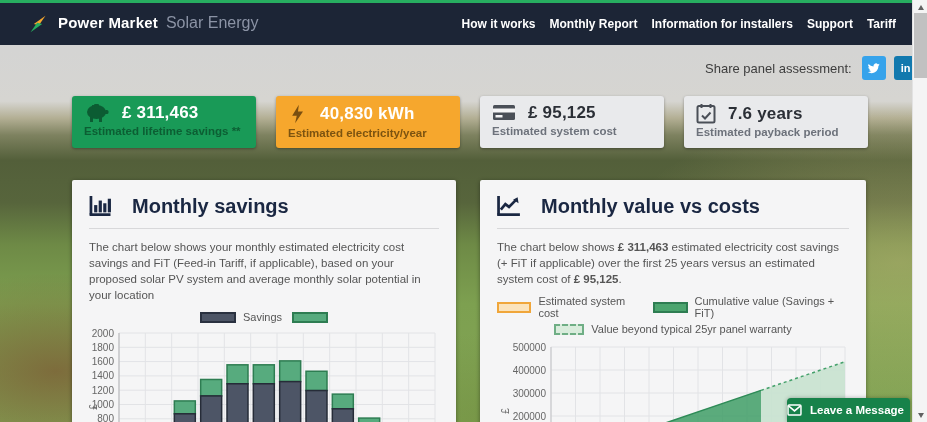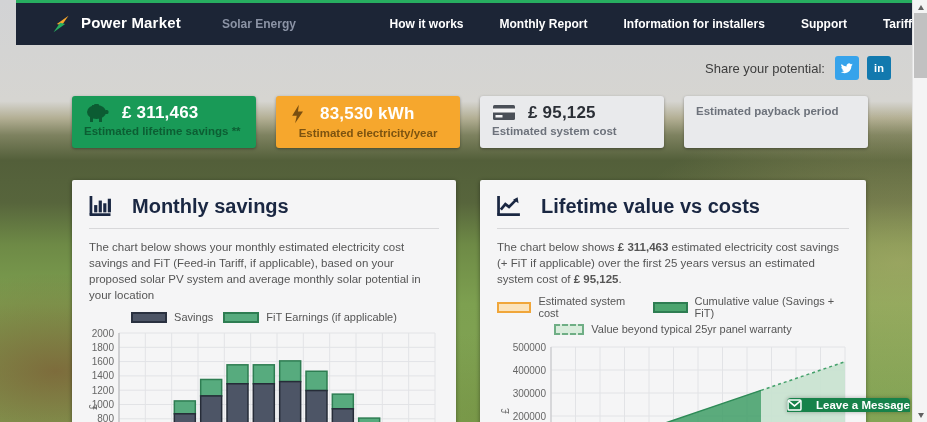--- a/index.html
+++ b/index.html
@@ -7,49 +7,49 @@
        font-family:"Liberation Sans", sans-serif;}
   #screen{position:absolute;inset:0;width:927px;height:422px;overflow:hidden;
     background:
       radial-gradient(ellipse 280px 140px at 6% 88%, rgba(124,90,52,0.75), transparent 70%),
       radial-gradient(ellipse 420px 220px at 97% 62%, rgba(199,189,124,0.45), transparent 70%),
       radial-gradient(ellipse 300px 120px at 55% 100%, rgba(110,140,60,0.6), transparent 75%),
       linear-gradient(180deg,#d2d3d5 0%,#d6d5d1 24%,#b3af94 28%,#7e8260 32%,
         #535f3a 38%,#57653c 48%,#6e8a46 58%,#7da050 72%,#83a455 100%);}
 
   
-  .navbar{position:absolute;left:16px;top:0;width:912px;height:45px;background:#1c2536;
+  .navbar{position:absolute;left:0;top:0;width:912px;height:45px;background:#1c2536;
     border-top:3px solid #27ae60;box-sizing:border-box;display:flex;align-items:center;
-    padding:0 16px 0 35px;}
+    padding:0 16px 0 28px;}
   .brand{display:flex;align-items:baseline;gap:8px;}
   .brand .logo{align-self:center;width:20px;height:20px;margin-right:2px;}
   .brand-name{color:#fff;font-weight:bold;font-size:15px;letter-spacing:.2px;}
-  .brand-tag{color:#8b93a5;font-size:12px;font-weight:bold;margin-left:33px;}
-  .nav-links{margin-left:auto;display:flex;gap:36px;}
+  .brand-tag{color:#8b93a5;font-size:16px;font-weight:normal;}
+  .nav-links{margin-left:auto;display:flex;gap:14px;}
   .nav-links span{color:#fff;font-size:12px;font-weight:bold;cursor:pointer;white-space:nowrap;}
 
   
   .share-row{position:absolute;top:56px;left:705px;display:flex;align-items:center;gap:8px;}
   .share-label{font-size:13px;color:#3d3d3d;margin-right:2px;}
   .share-btn{width:24px;height:24px;border-radius:3px;display:flex;align-items:center;
     justify-content:center;cursor:pointer;}
   .share-btn.tw{background:#36a3eb;}
   .share-btn.li{background:#1279ae;color:#fff;font-weight:bold;font-size:11px;}
 
   
   .cards{position:absolute;top:96px;left:72px;display:flex;gap:20px;}
   .card{width:184px;height:52px;border-radius:3px;box-sizing:border-box;padding:7px 12px 6px;
     box-shadow:0 1px 3px rgba(0,0,0,.35);}
   .card .row1{display:flex;align-items:center;gap:12px;}
   .card .value{font-size:17px;font-weight:bold;letter-spacing:.2px;}
   .card .label{font-size:11.5px;font-weight:bold;margin-top:2px;}
   .card-green{background:#199a57;}
   .card-green .value{color:#fff;} .card-green .label{color:#0c5e33;}
   .card-orange{background:#f6a72d;}
-  .card-orange .value{color:#fff;} .card-orange .label{color:#7c5310;text-align:center;}
+  .card-orange .value{color:#fff;} .card-orange .label{color:#7c5310;}
   .card-gray{background:#e9eaec;}
   .card-gray .value{color:#2b2f36;} .card-gray .label{color:#6d727b;}
 
   
   .panel{position:absolute;top:180px;height:400px;background:#f5f5f6;border-radius:2px;
     box-shadow:0 1px 4px rgba(0,0,0,.4);box-sizing:border-box;padding:14px 17px;}
   .panel.left{left:72px;width:384px;}
   .panel.right{left:480px;width:386px;}
   .panel-title{display:flex;align-items:center;gap:20px;color:#1a2742;
     font-size:20px;font-weight:bold;height:24px;}
@@ -63,22 +63,22 @@
   .sw-savings{background:#4d5566;border-color:#2a3140;}
   .sw-fit{background:#57ab7e;border-color:#2e7d52;}
   .sw-cost{background:#fbe3bb;border-color:#f0a63a;}
   .sw-cum{background:#4ca56f;border-color:#2e7d52;}
   .sw-warranty{background:#d9ecdc;border-color:#6fae85;border-style:dashed;}
   .sw.small{width:30px;}
   .legend .item{display:flex;align-items:center;gap:7px;}
   .chart{margin-top:6px;}
 
   
-  .chat-btn{position:absolute;left:787px;top:398px;width:123px;height:14px;background:#17824a;
-    border-radius:4px 4px 0 0;display:flex;align-items:center;justify-content:space-between;gap:8px;
+  .chat-btn{position:absolute;left:787px;top:398px;width:123px;height:24px;background:#17824a;
+    border-radius:4px 4px 0 0;display:flex;align-items:center;justify-content:flex-start;gap:8px;
     color:#fff;font-size:11.5px;font-weight:bold;cursor:pointer;box-shadow:0 0 4px rgba(0,0,0,.3);}
 
   
   .scrollbar{position:absolute;right:0;top:0;width:15px;height:422px;background:#f4f4f4;
     border-left:1px solid #e2e2e2;box-sizing:border-box;}
   .sb-arrow{position:absolute;left:0;width:15px;height:14px;display:flex;align-items:center;
     justify-content:center;cursor:pointer;}
   .sb-arrow.up{top:0;} .sb-arrow.down{bottom:0;}
   .tri-up{width:0;height:0;border-left:3.5px solid transparent;border-right:3.5px solid transparent;
     border-bottom:5px solid #616161;}
@@ -105,21 +105,21 @@
     <div class="nav-links">
       <span>How it works</span>
       <span>Monthly Report</span>
       <span>Information for installers</span>
       <span>Support</span>
       <span>Tariff</span>
     </div>
   </div>
 
   <div class="share-row">
-    <span class="share-label">Share your potential:</span>
+    <span class="share-label">Share panel assessment:</span>
     <span class="share-btn tw">
       <svg width="13" height="13" viewBox="0 0 24 24">
         <path fill="#fff" d="M23.4 4.8c-.8.4-1.7.6-2.6.8a4.6 4.6 0 0 0 2-2.5c-.9.5-1.9.9-2.9 1.1a4.5 4.5 0 0 0-7.8 4.1A12.9 12.9 0 0 1 2.8 3.6a4.5 4.5 0 0 0 1.4 6 4.4 4.4 0 0 1-2-.5v.1a4.5 4.5 0 0 0 3.6 4.4 4.6 4.6 0 0 1-2 .1 4.5 4.5 0 0 0 4.2 3.1A9 9 0 0 1 1.3 18.6a12.7 12.7 0 0 0 6.9 2c8.3 0 12.8-6.9 12.8-12.8v-.6c.9-.6 1.6-1.4 2.4-2.4z"></path>
       </svg>
     </span>
     <span class="share-btn li">
       <span>in</span>
     </span>
   </div>
 
@@ -137,38 +137,47 @@
         <span class="value">£ 311,463</span>
       </div>
       <div class="label">Estimated lifetime savings **</div>
     </div>
 
     <div class="card card-orange">
       <div class="row1">
         <svg width="20" height="22" viewBox="0 0 24 24">
           <polygon points="13,1 5,14 10.5,14 8.5,23 18,9 12,9" fill="#7a4f10"></polygon>
         </svg>
-        <span class="value">83,530 kWh</span>
+        <span class="value">40,830 kWh</span>
       </div>
       <div class="label">Estimated electricity/year</div>
     </div>
 
     <div class="card card-gray">
       <div class="row1">
         <svg width="24" height="18" viewBox="0 0 24 18">
           <rect x="1" y="1" width="22" height="15" rx="1.5" fill="#4a4f57"></rect>
           <rect x="1" y="4.5" width="22" height="4" fill="#f5f5f6"></rect>
           <rect x="3.5" y="11" width="7" height="2.5" fill="#f5f5f6"></rect>
         </svg>
         <span class="value">£ 95,125</span>
       </div>
       <div class="label">Estimated system cost</div>
     </div>
 
     <div class="card card-gray">
+      <div class="row1">
+        <svg width="20" height="21" viewBox="0 0 20 21">
+          <rect x="1.5" y="3" width="17" height="16.5" rx="1.5" fill="none" stroke="#4a4f57" stroke-width="2"></rect>
+          <line x1="5.5" y1="1" x2="5.5" y2="5" stroke="#4a4f57" stroke-width="2"></line>
+          <line x1="14.5" y1="1" x2="14.5" y2="5" stroke="#4a4f57" stroke-width="2"></line>
+          <polyline points="6,12.5 9,15.5 14.5,9.5" fill="none" stroke="#4a4f57" stroke-width="2"></polyline>
+        </svg>
+        <span class="value">7.6 years</span>
+      </div>
       <div class="label">Estimated payback period</div>
     </div>
   </div>
 
   <div class="panel left">
     <div class="panel-title">
       <svg width="23" height="20" viewBox="0 0 24 22">
         <line x1="1.5" y1="0" x2="1.5" y2="20.5" stroke="#1a2742" stroke-width="3"></line>
         <line x1="0" y1="20.5" x2="23" y2="20.5" stroke="#1a2742" stroke-width="3"></line>
         <rect x="5" y="10" width="3.5" height="8" fill="#1a2742"></rect>
@@ -180,21 +189,20 @@
     </div>
     <hr>
     <p>The chart below shows your monthly estimated electricity cost savings and FiT (Feed-in Tariff, if applicable), based on your proposed solar PV system and average monthly solar potential in your location</p>
     <div class="legend l1">
       <span class="item">
           <span class="sw sw-savings"></span>
         <span>Savings</span>
         </span>
       <span class="item">
           <span class="sw sw-fit"></span>
-        <span>FiT Earnings (if applicable)</span>
         </span>
     </div>
     <div class="chart" id="chart-left"><svg width="350" height="150" viewBox="0 0 350 150">
           <line x1="30" y1="4" x2="30" y2="150" stroke="#e2e3e6" stroke-width="1"></line>
           <line x1="56.33333333333333" y1="4" x2="56.33333333333333" y2="150" stroke="#e2e3e6" stroke-width="1"></line>
           <line x1="82.66666666666666" y1="4" x2="82.66666666666666" y2="150" stroke="#e2e3e6" stroke-width="1"></line>
           <line x1="109" y1="4" x2="109" y2="150" stroke="#e2e3e6" stroke-width="1"></line>
           <line x1="135.33333333333331" y1="4" x2="135.33333333333331" y2="150" stroke="#e2e3e6" stroke-width="1"></line>
           <line x1="161.66666666666666" y1="4" x2="161.66666666666666" y2="150" stroke="#e2e3e6" stroke-width="1"></line>
           <line x1="188" y1="4" x2="188" y2="150" stroke="#e2e3e6" stroke-width="1"></line>
@@ -256,21 +264,21 @@
   </div>
 
   <div class="panel right">
     <div class="panel-title">
       <svg width="24" height="20" viewBox="0 0 26 22">
         <line x1="1.5" y1="0" x2="1.5" y2="20.5" stroke="#1a2742" stroke-width="3"></line>
         <line x1="0" y1="20.5" x2="25" y2="20.5" stroke="#1a2742" stroke-width="3"></line>
         <polyline points="4,15 9,9 13,12 21,4" fill="none" stroke="#1a2742" stroke-width="3"></polyline>
         <polygon points="22.5,1.5 23.5,8 17.5,4" fill="#1a2742"></polygon>
       </svg>
-      <span>Lifetime value vs costs</span>
+      <span>Monthly value vs costs</span>
     </div>
     <hr>
     <p>
       <span>The chart below shows </span><b>£ 311,463</b><span> estimated electricity cost savings (+ FiT if applicable) over the first 25 years versus an estimated system cost of </span><b>£ 95,125</b><span>.</span>
     </p>
     <div class="legend l1">
       <span class="item">
           <span class="sw sw-cost"></span>
         <span>Estimated system cost</span>
         </span>

